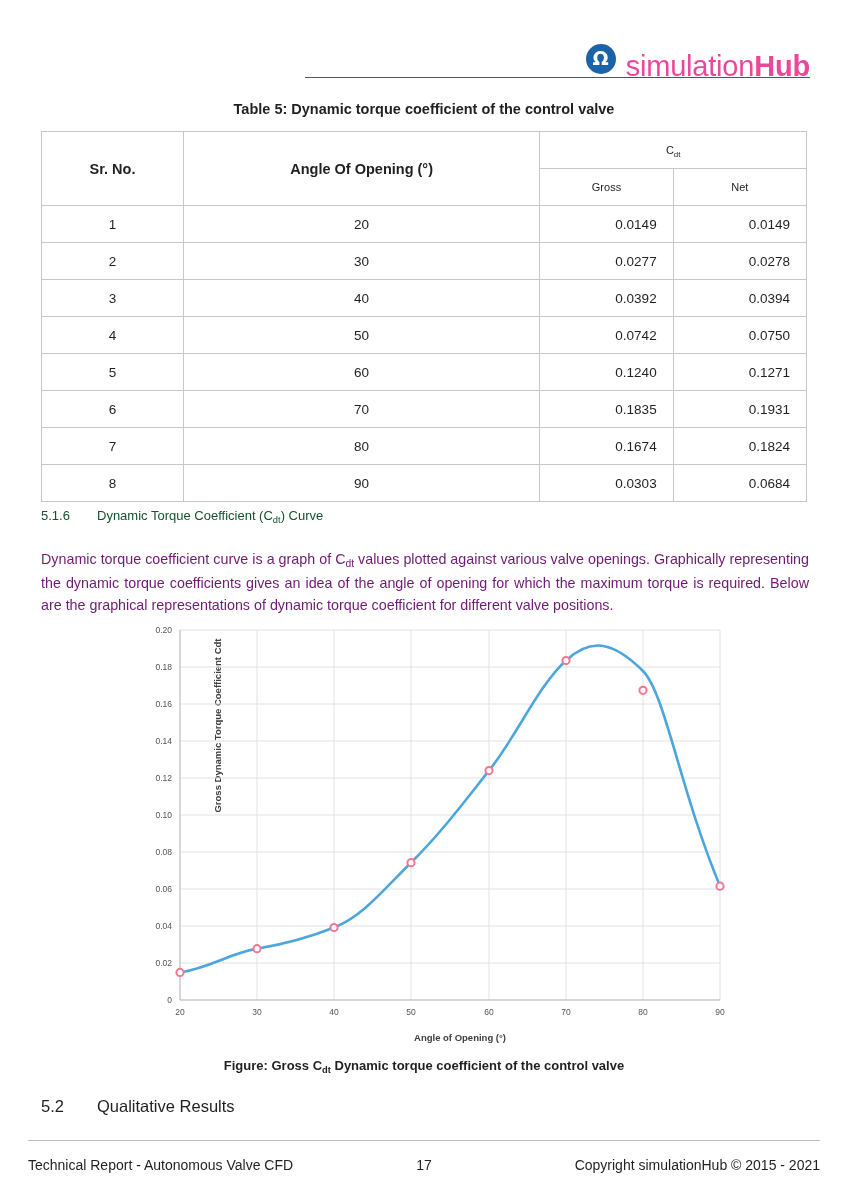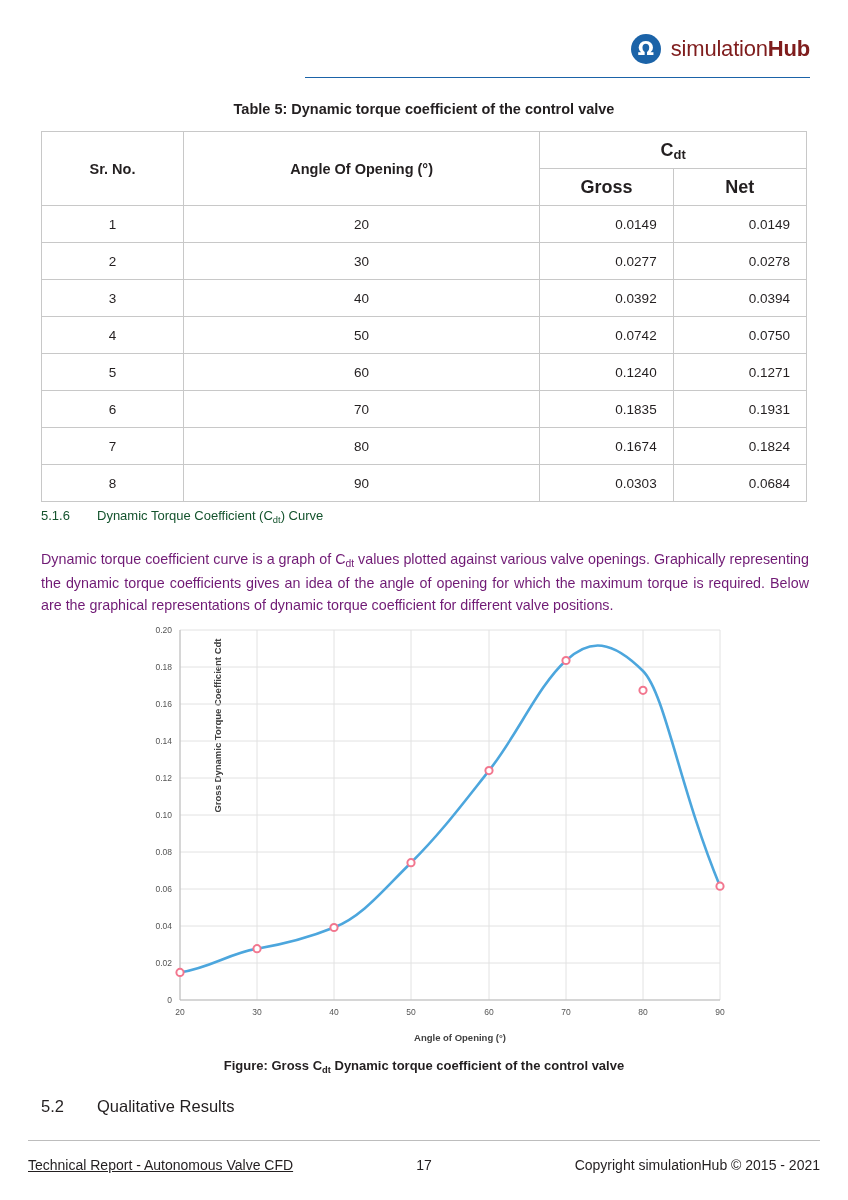--- a/index.html
+++ b/index.html
@@ -43,23 +43,24 @@
   }
   .logo-mark .glyph {
     color: #ffffff;
     font-size: 19px;
     line-height: 19px;
     font-family: "DejaVu Sans", sans-serif;
     font-weight: bold;
     margin-top: -1px;
   }
   .logo-text {
-    font-size: 22px;
-    color: #7f1d1d;
+    font-size: 29px;
+    color: #ec4899;
     letter-spacing: -0.2px;
+    margin-top: 16px;
   }
   .logo-text .bold {
     font-weight: bold;
   }
   .header-rule {
     position: absolute;
     top: 77px;
     left: 305px;
     width: 505px;
     height: 1px;
@@ -96,22 +97,22 @@
     height: 72px;
     text-align: center;
     vertical-align: middle;
     font-weight: bold;
     font-size: 14.5px;
   }
   .data-table .hcell-split {
     height: 36px;
     text-align: center;
     vertical-align: middle;
-    font-weight: bold;
-    font-size: 18px;
+    font-weight: normal;
+    font-size: 11px;
   }
   .data-table td.body-sr {
     height: 36px;
     text-align: center;
     vertical-align: middle;
   }
   .data-table td.body-angle {
     height: 36px;
     text-align: center;
     vertical-align: middle;
@@ -231,21 +232,21 @@
   .footer {
     position: absolute;
     top: 1157px;
     left: 28px;
     width: 792px;
     font-size: 14px;
     color: #231f20;
     display: flex;
     align-items: center;
   }
-  .footer .left { flex: 0 0 330px; text-align: left; text-decoration: underline; }
+  .footer .left { flex: 0 0 330px; text-align: left; }
   .footer .center { flex: 1 1 auto; text-align: center; }
   .footer .right { flex: 0 0 330px; text-align: right; }
 </style>
 </head>
 <body>
 
 <div class="page">
 
   <div class="header">
     <span class="logo-mark">

